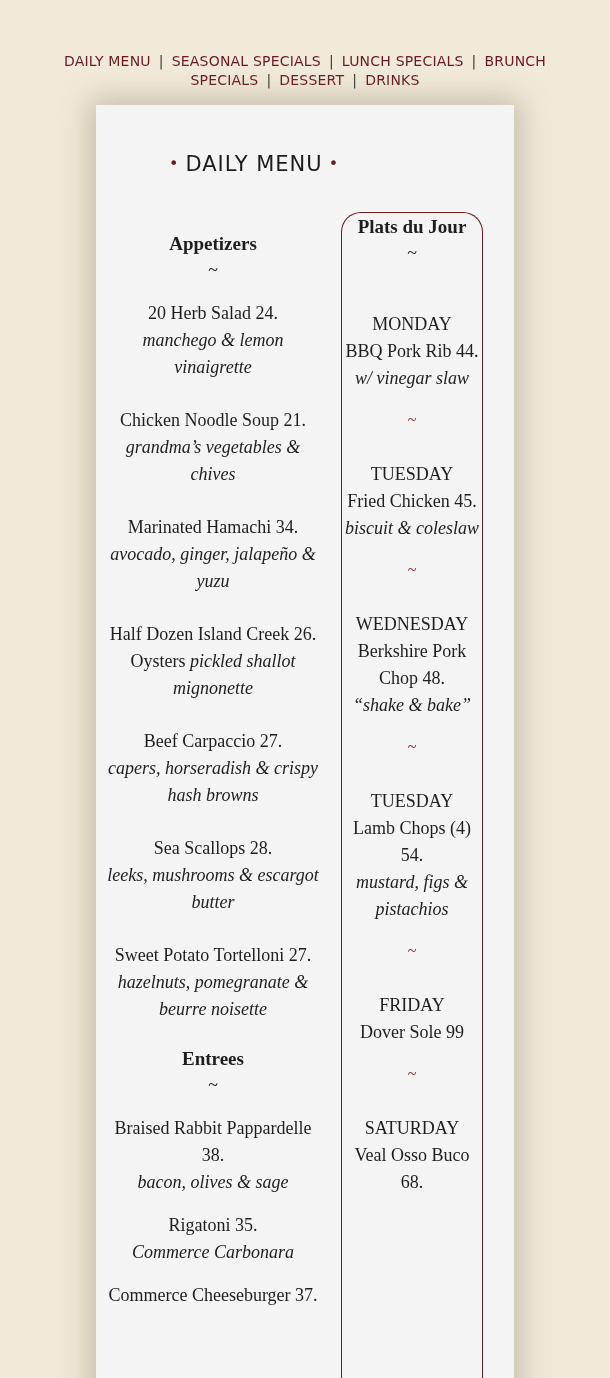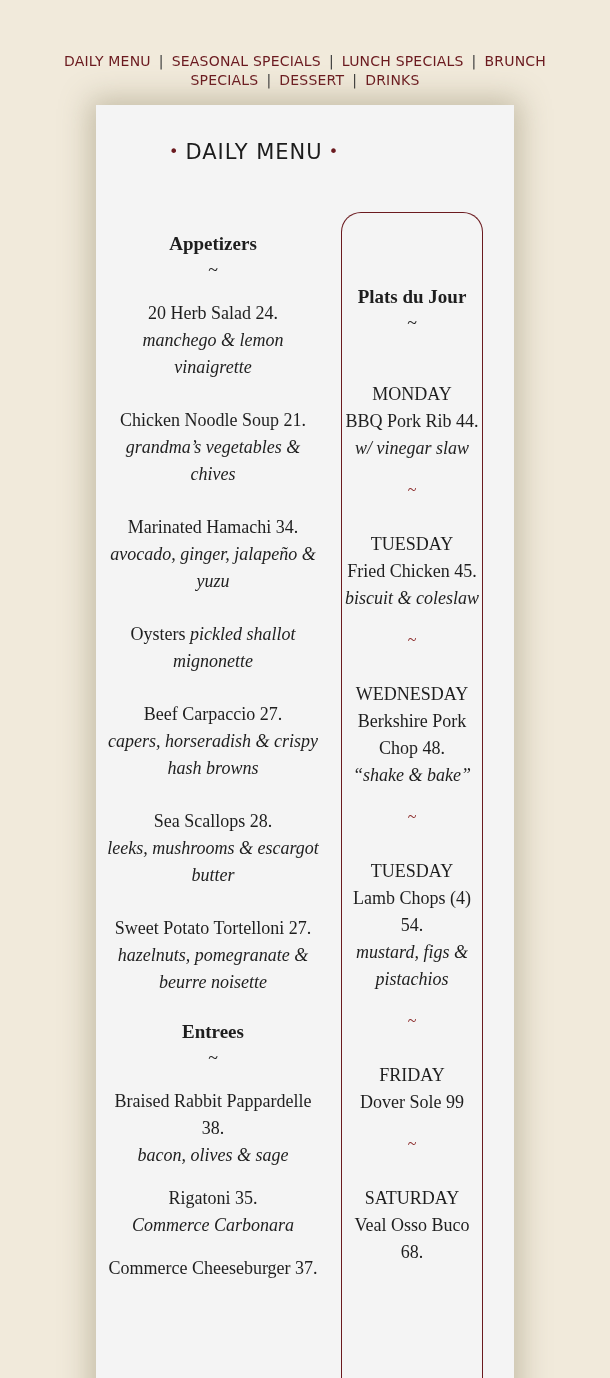--- a/index.html
+++ b/index.html
@@ -18,41 +18,41 @@
     color:#6b1a1f;
   }
   .topnav a { color:#6b1a1f; text-decoration:none; text-transform:uppercase; }
   .topnav .sep { color:#3a3a3a; margin:0 8px; }
   .card {
     position:absolute; left:96px; top:105px; width:418px; height:1300px;
     background:#f4f4f4;
     box-shadow:0 0 28px 6px rgba(140,130,100,0.45);
   }
   .card-title {
-    position:absolute; left:0; top:140px; width:508px; text-align:center;
+    position:absolute; left:0; top:152px; width:508px; text-align:center;
     font-family:"DejaVu Sans", sans-serif; font-size:21px; letter-spacing:1px;
     color:#1c1c1c;
   }
   .card-title .dot { color:#6b1a1f; font-size:16px; margin:0 6px; vertical-align:2px; }
   .left-col {
     position:absolute; left:106px; top:230px; width:214px; text-align:center;
     font-size:18px; line-height:27px;
   }
   .sec-head { font-weight:bold; font-size:19px; line-height:27px; }
   .tilde { font-size:18px; line-height:27px; margin-bottom:16px; }
   .item { margin-bottom:26px; }
   .item.tight { margin-bottom:16px;text-align:center; }
   .item em { font-style:italic; }
   .right-box {
     position:absolute; left:341px; top:212px; width:140px; height:1200px;
     border:1px solid #6b1a1f; border-bottom:none;
     border-radius:20px 20px 0 0;
     text-align:center; font-size:18px; line-height:27px;
   }
-  .plats-head { margin-top:70px; font-weight:bold; font-size:19px; }
+  .plats-head { font-weight:bold; font-size:19px; }
   .plats-tilde { margin-bottom:44px; }
   .day { font-weight:normal; font-size:18px; }
   .day-tilde { color:#8b2a2a; font-size:16px; margin:14px 0 28px 0; }
 </style>
 </head>
 <body>
 
 <nav class="topnav">
   <a href="#">Daily Menu</a><span class="sep">|</span><a href="#">Seasonal Specials</a><span class="sep">|</span><a href="#">Lunch Specials</a><span class="sep">|</span><a href="#">Brunch Specials</a><span class="sep">|</span><a href="#">Dessert</a><span class="sep">|</span><a href="#">Drinks</a>
 </nav>
@@ -73,20 +73,21 @@
   </div>
   <div class="item">
     <div>Chicken Noodle Soup  21.</div>
     <em>grandma’s vegetables &amp; chives</em>
   </div>
   <div class="item">
     <div>Marinated Hamachi  34.</div>
     <em>avocado, ginger, jalapeño &amp; yuzu</em>
   </div>
   <div class="item">
+    <div>Half Dozen Island Creek 26.</div>
     <span>Oysters </span><em>pickled shallot mignonette</em>
   </div>
   <div class="item">
     <div>Beef Carpaccio  27.</div>
     <em>capers, horseradish &amp; crispy hash browns</em>
   </div>
   <div class="item">
     <div>Sea Scallops  28.</div>
     <em>leeks, mushrooms &amp; escargot butter</em>
   </div>

